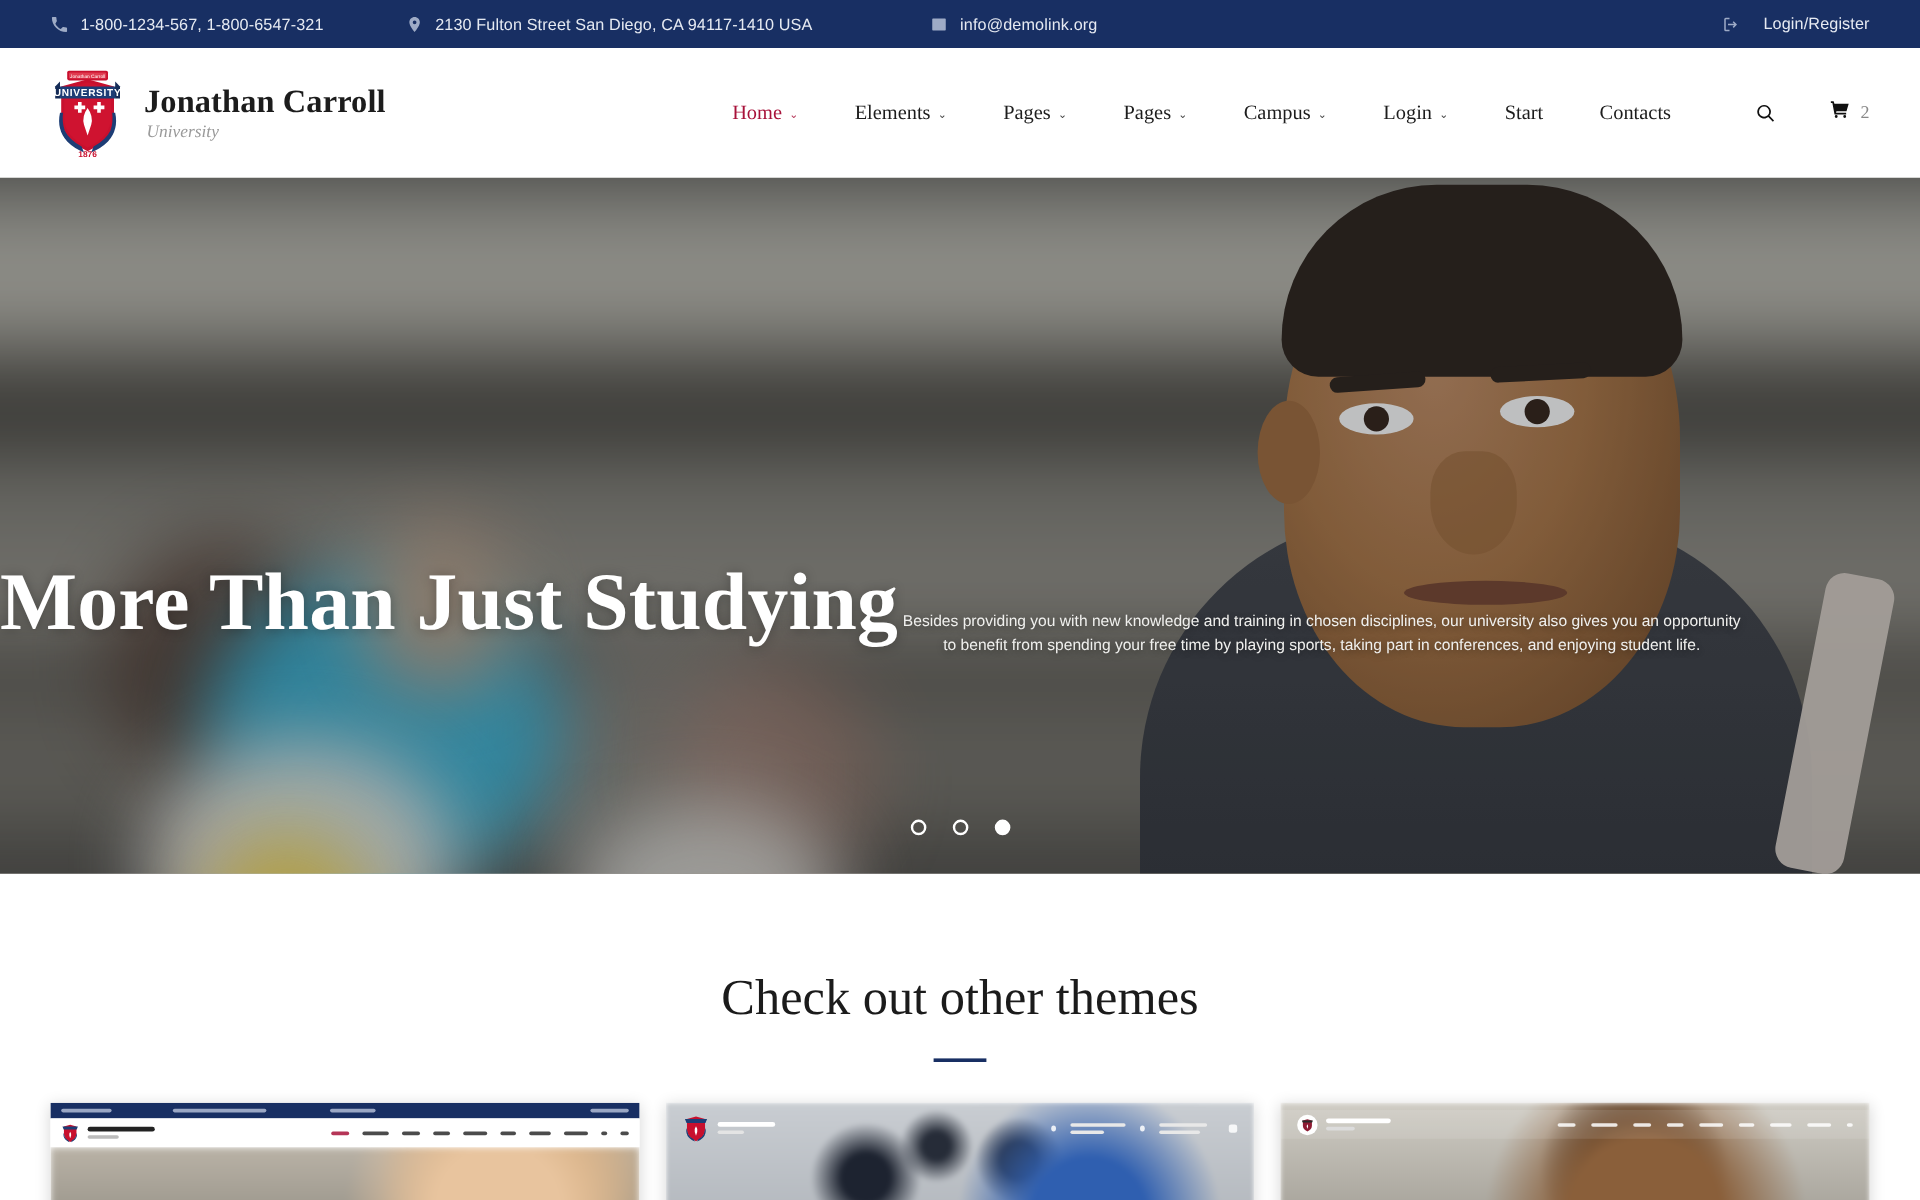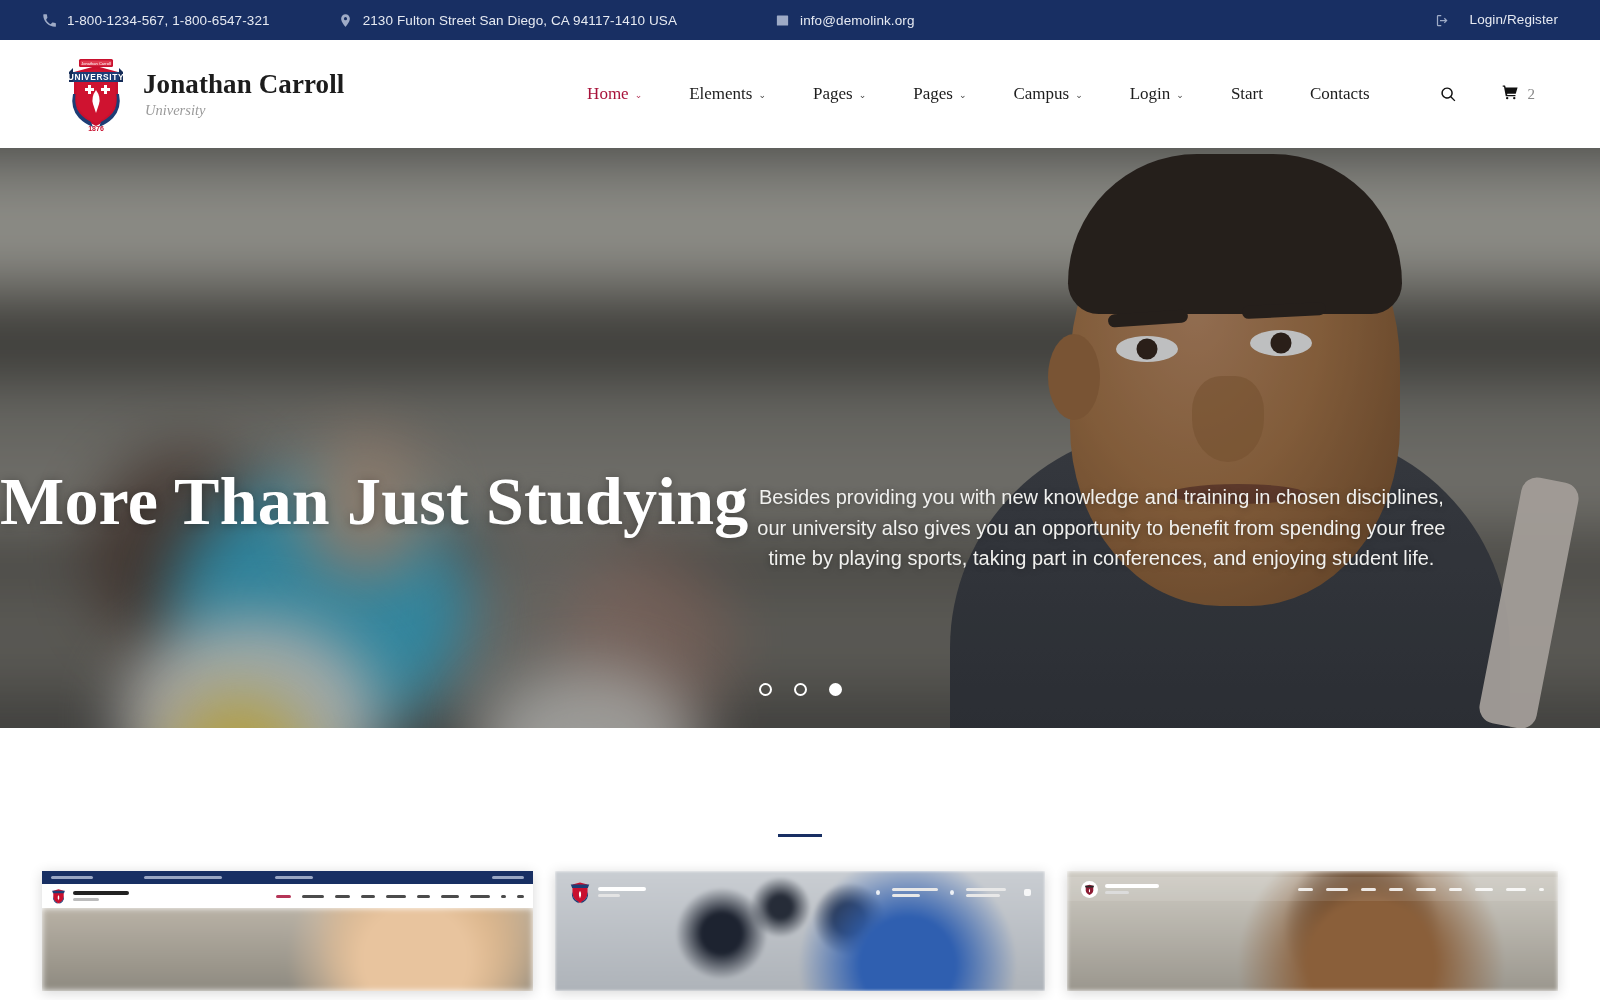--- a/index.html
+++ b/index.html
@@ -22,21 +22,21 @@
   .tb-item.phone{ margin-right:68px; }
   .tb-item.addr { margin-right:98px; }
   .tb-spacer{ flex:1 1 auto; }
   .tb-ico{ width:15px; height:17px; display:inline-block; flex:0 0 auto; opacity:.92; }
   .tb-ico svg{ display:block; width:100%; height:100%; fill:#aab6cf; }
   .tb-login{ display:flex; align-items:flex-start; gap:20px; cursor:pointer; }
 
   
   .header{
     height:108px; background:#fff; display:flex; align-items:center;
-    padding:0 65px; position:relative; z-index:5;
+    padding:0 42px; position:relative; z-index:5;
   }
   .brand{ display:flex; align-items:center; gap:16px; cursor:pointer; }
   .crest{ width:62px; height:76px; flex:0 0 auto; }
   .crest svg{ display:block; width:100%; height:100%; }
   .brand-text{ line-height:1; }
   .brand-name{
     font-family:"Liberation Serif", serif; font-weight:700;
     font-size:27px; color:#1c1c1c; letter-spacing:.1px;
   }
   .brand-sub{
@@ -132,21 +132,21 @@
   .hero-inner{
     position:absolute; inset:0; display:flex; flex-direction:row;
     align-items:center; justify-content:flex-start; padding-top:126px; text-align:center;
   }
   .hero-title{
     font-family:"Liberation Serif", serif; font-weight:700; color:#fff;
     font-size:68px; line-height:1.04; letter-spacing:.2px; max-width:760px;
     text-shadow:0 1px 10px rgba(0,0,0,.28);
   }
   .hero-desc{
-    margin-top:54px; color:#f0f0ee; font-size:20px; line-height:1.52;
+    margin-top:54px; color:#f0f0ee; font-size:13px; line-height:1.52;
     max-width:706px; text-shadow:0 1px 6px rgba(0,0,0,.35);
   }
   .hero-btns{ margin-top:46px; display:flex; gap:32px; }
   .btn{
     font-size:15px; font-weight:700; letter-spacing:.3px; cursor:pointer;
     display:inline-flex; align-items:center; justify-content:center;
   }
   .btn-primary{ background:#c8102e; color:#fff; padding:0 29px; height:41px; border:none; }
   .btn-ghost{ background:transparent; color:#fff; padding:0 29px; height:41px;
     border:2px solid rgba(255,255,255,.92); }
@@ -361,20 +361,21 @@
   </div>
 
   <div class="dots">
     <span class="dot"></span>
     <span class="dot"></span>
     <span class="dot on"></span>
   </div>
 </div>
 
 <div class="themes">
+  <h2 class="themes-title">Check out other themes</h2>
   <div class="themes-rule"></div>
 
   <div class="cards">
 
     <div class="card">
       <div class="m-top">
         <span class="m-txt" style="width:42px"></span>
         <span class="m-txt" style="width:78px;margin-left:46px"></span>
         <span class="m-txt" style="width:38px;margin-left:48px"></span>
         <span class="m-txt" style="width:32px;margin-left:auto"></span>

